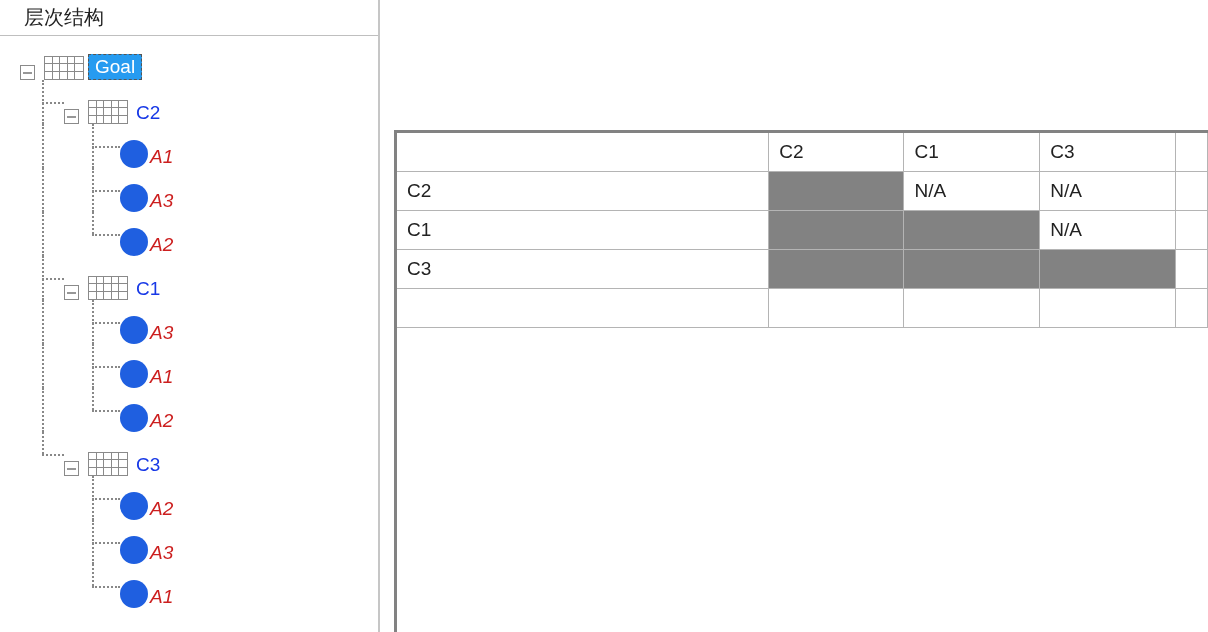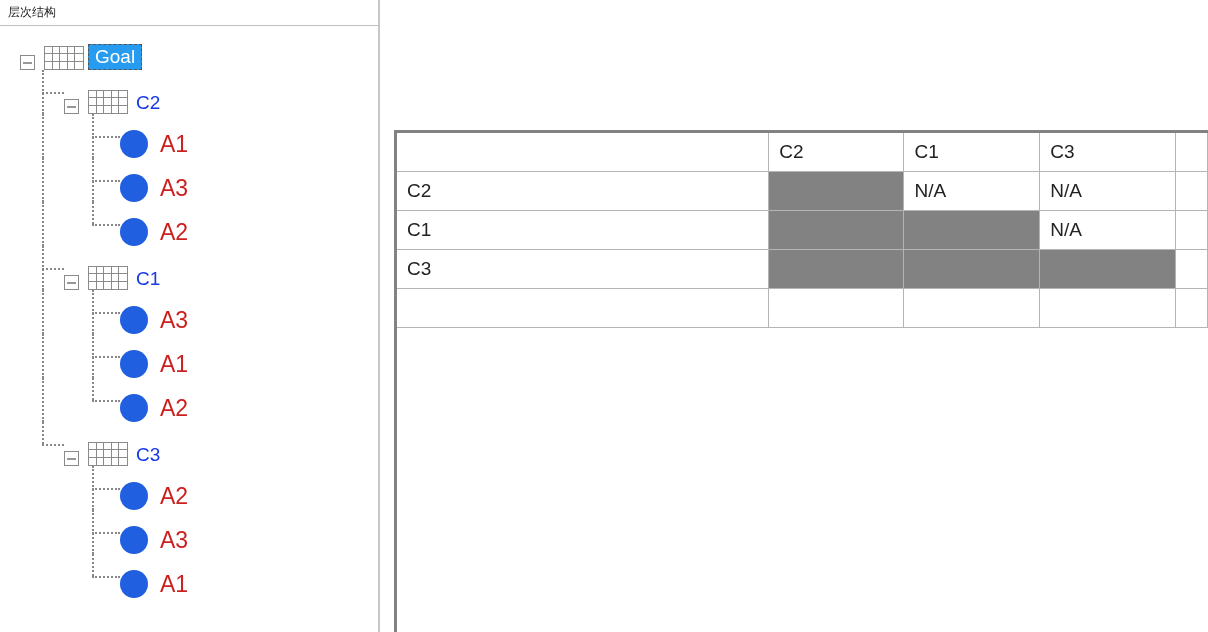--- a/index.html
+++ b/index.html
@@ -18,22 +18,22 @@
   }
 
   
   .left-panel {
     width: 380px;
     border-right: 2px solid #c6c6c6;
     position: relative;
     box-sizing: border-box;
   }
   .panel-title {
-    padding: 4px 8px 2px 8px;
-    font-size: 12px;
+    padding: 4px 8px 2px 24px;
+    font-size: 20px;
     color: #222;
   }
   .panel-divider {
     border-bottom: 1px solid #bfbfbf;
     margin-top: 2px;
   }
 
   .tree {
     position: relative;
   }
@@ -126,21 +126,21 @@
     font-size: 19px;
     padding: 0 4px;
   }
   .goal-label {
     color: #fff;
     background: #269bf0;
     border: 1px dashed #555;
     padding: 1px 6px;
   }
   .crit-label { color: #1738e6; }
-  .alt-label  { color: #cc1f1f; font-size: 23px; margin-left:12px; }
+  .alt-label  { color: #cc1f1f; font-size: 19px; margin-left:2px;font-style:italic; }
 
   .blue-dot {
     width: 28px;
     height: 28px;
     border-radius: 50%;
     background: #1f5fe0;
     flex: 0 0 auto;
   }
 
   

